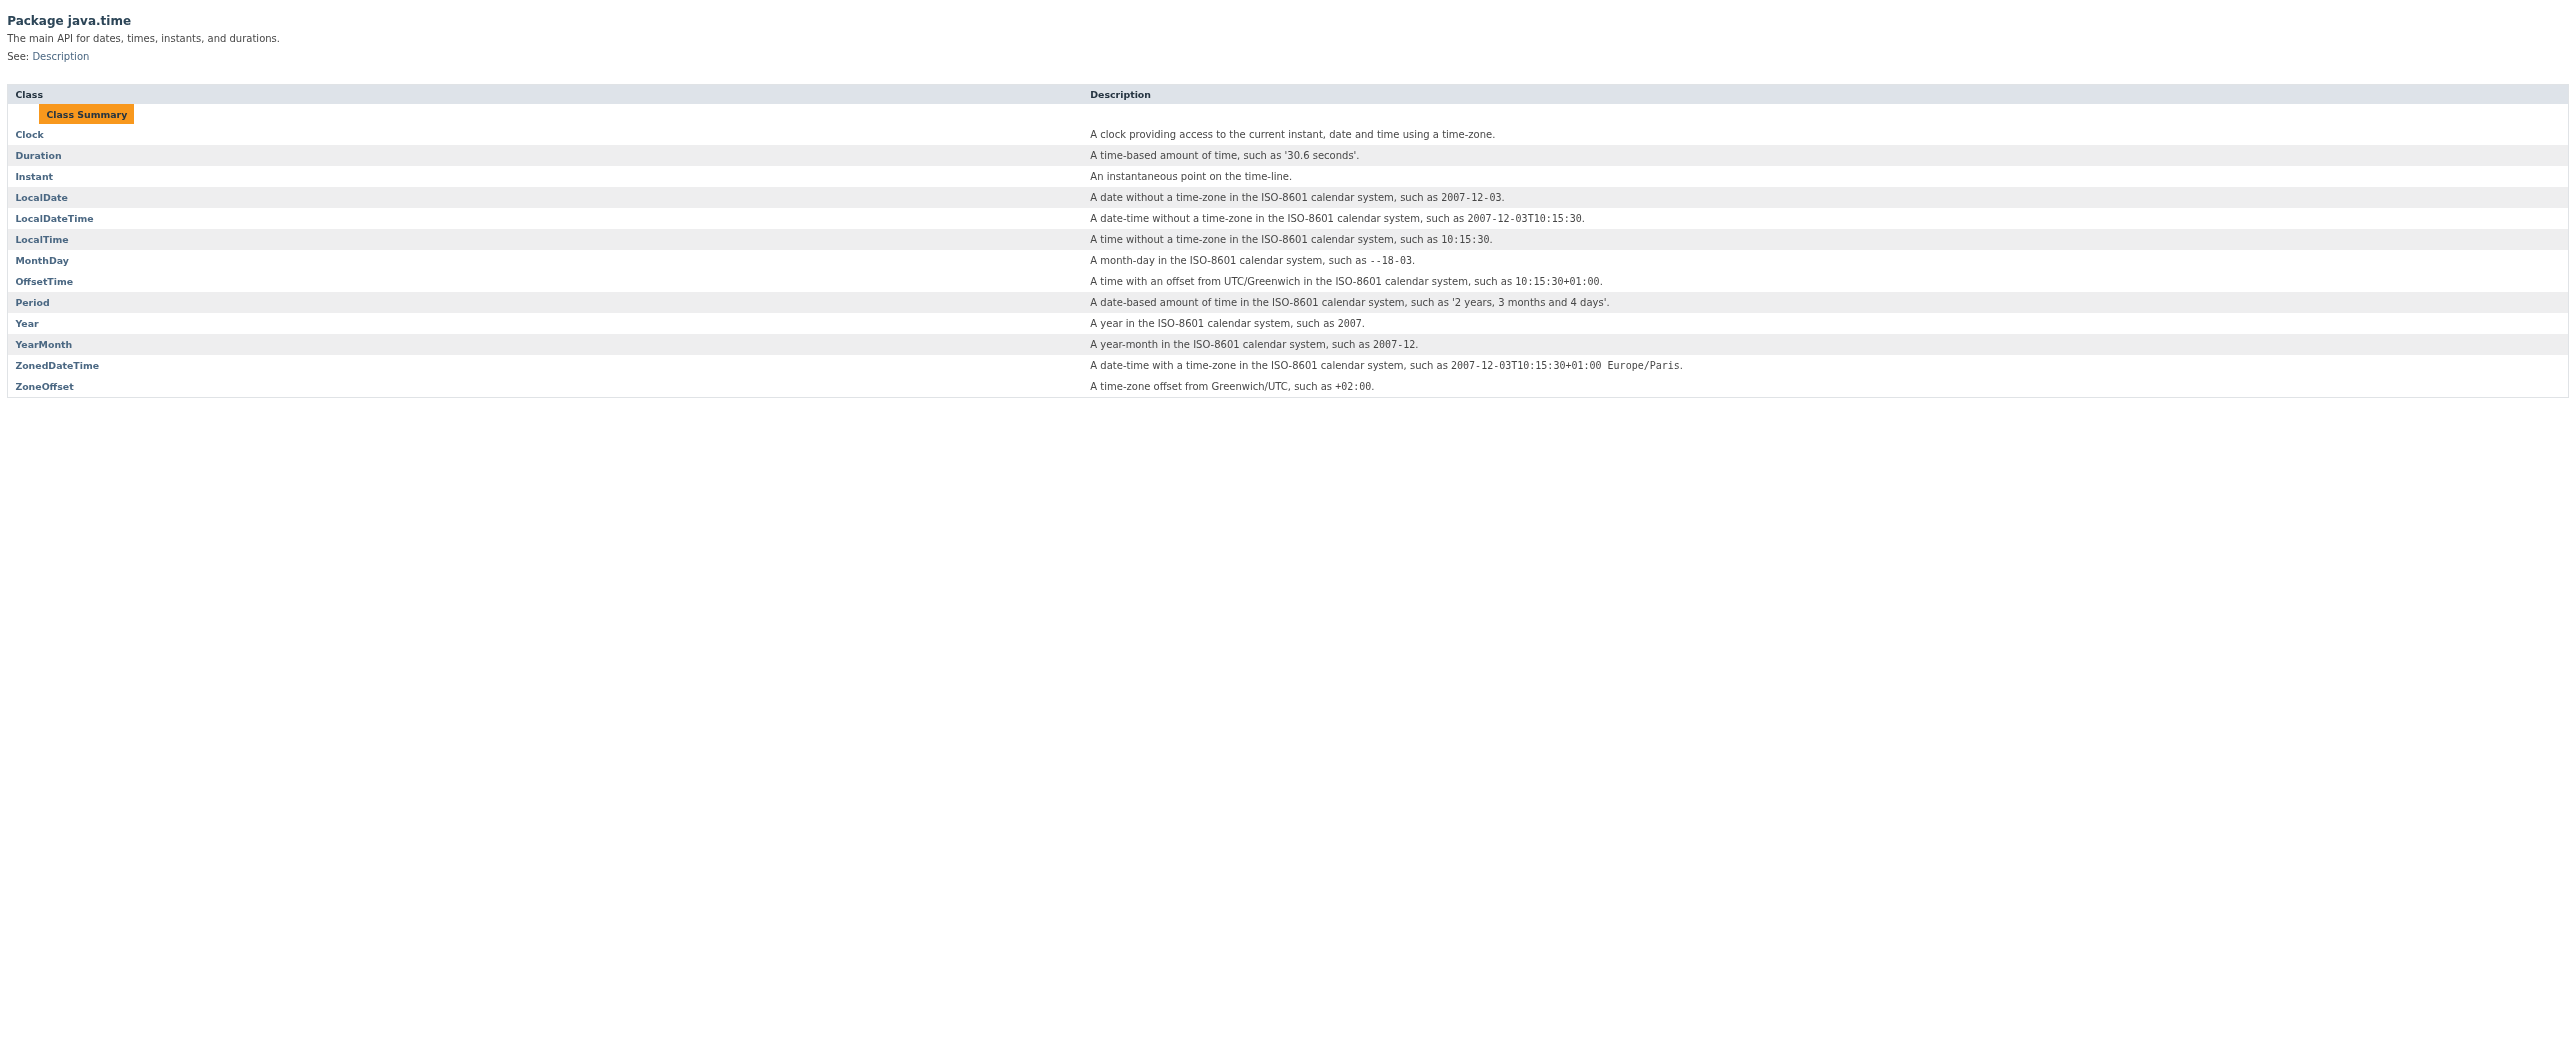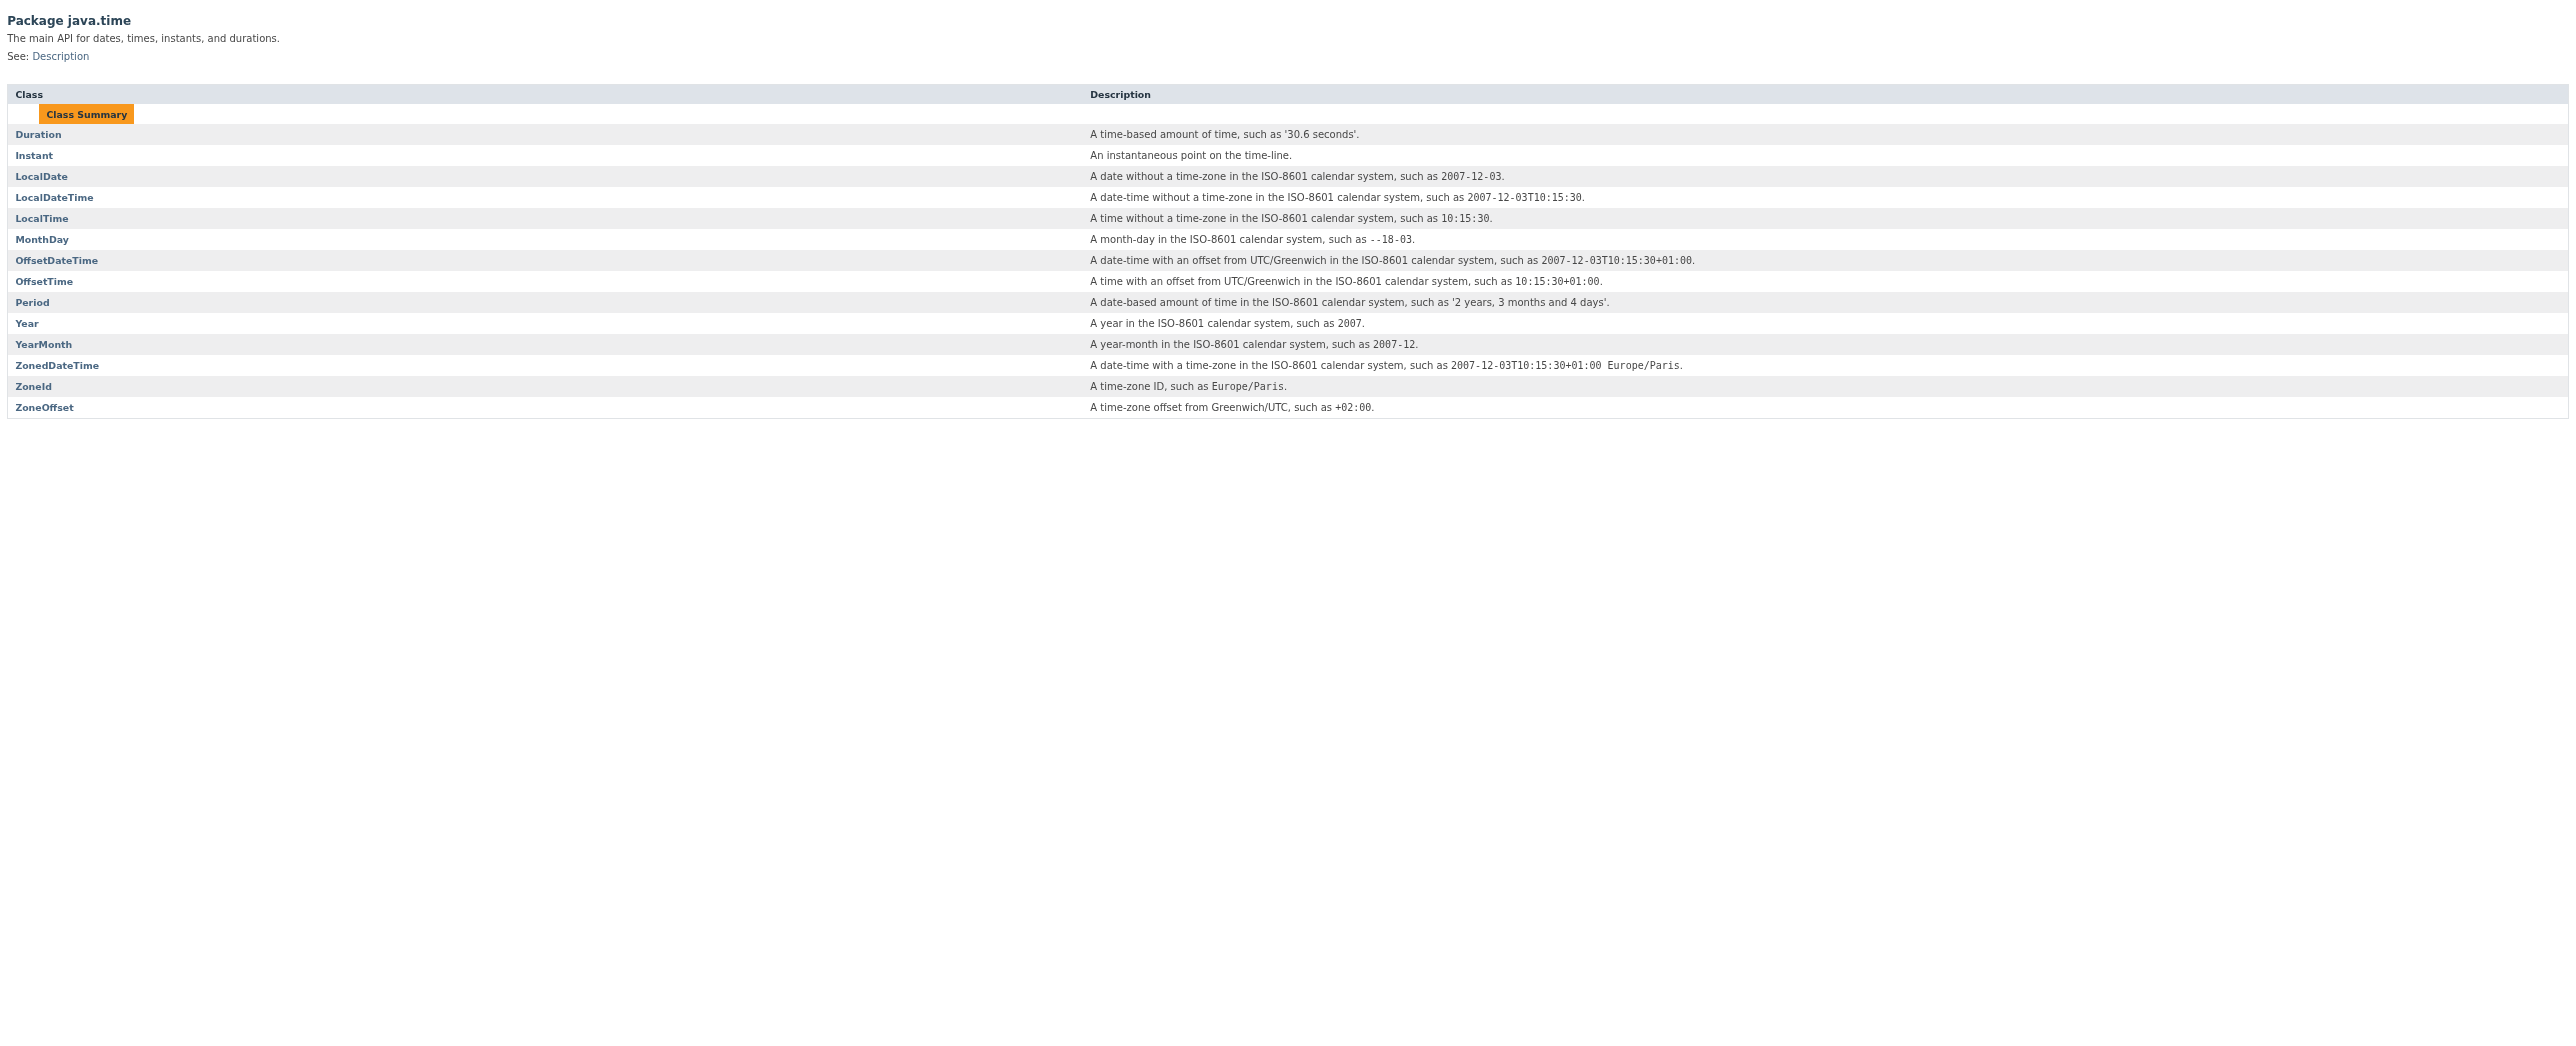--- a/index.html
+++ b/index.html
@@ -96,20 +96,24 @@
 <div class="caption-wrap">
 <table class="summary">
   <caption>Class Summary</caption>
   <thead>
     <tr>
       <th class="col-class">Class</th>
       <th>Description</th>
     </tr>
   </thead>
   <tbody id="rows-body">
+  <tr class="odd">
+          <td class="col-class"><a href="#" class="class-link">Clock</a></td>
+          <td><span class="desc-text">A clock providing access to the current instant, date and time using a time-zone.</span></td>
+        </tr>
         <tr class="even">
           <td class="col-class"><a href="#" class="class-link">Duration</a></td>
           <td><span class="desc-text">A time-based amount of time, such as '30.6 seconds'.</span></td>
         </tr>
         <tr class="odd">
           <td class="col-class"><a href="#" class="class-link">Instant</a></td>
           <td><span class="desc-text">An instantaneous point on the time-line.</span></td>
         </tr>
         <tr class="even">
           <td class="col-class"><a href="#" class="class-link">LocalDate</a></td>
@@ -120,48 +124,40 @@
           <td><span class="desc-text">A date-time without a time-zone in the ISO-8601 calendar system, such as </span><code>2007-12-03T10:15:30</code><span class="desc-text">.</span></td>
         </tr>
         <tr class="even">
           <td class="col-class"><a href="#" class="class-link">LocalTime</a></td>
           <td><span class="desc-text">A time without a time-zone in the ISO-8601 calendar system, such as </span><code>10:15:30</code><span class="desc-text">.</span></td>
         </tr>
         <tr class="odd">
           <td class="col-class"><a href="#" class="class-link">MonthDay</a></td>
           <td><span class="desc-text">A month-day in the ISO-8601 calendar system, such as </span><code>--18-03</code><span class="desc-text">.</span></td>
         </tr>
-        <tr class="even">
-          <td class="col-class"><a href="#" class="class-link">OffsetDateTime</a></td>
-          <td><span class="desc-text">A date-time with an offset from UTC/Greenwich in the ISO-8601 calendar system, such as </span><code>2007-12-03T10:15:30+01:00</code><span class="desc-text">.</span></td>
-        </tr>
         <tr class="odd">
           <td class="col-class"><a href="#" class="class-link">OffsetTime</a></td>
           <td><span class="desc-text">A time with an offset from UTC/Greenwich in the ISO-8601 calendar system, such as </span><code>10:15:30+01:00</code><span class="desc-text">.</span></td>
         </tr>
         <tr class="even">
           <td class="col-class"><a href="#" class="class-link">Period</a></td>
           <td><span class="desc-text">A date-based amount of time in the ISO-8601 calendar system, such as '2 years, 3 months and 4 days'.</span></td>
         </tr>
         <tr class="odd">
           <td class="col-class"><a href="#" class="class-link">Year</a></td>
           <td><span class="desc-text">A year in the ISO-8601 calendar system, such as </span><code>2007</code><span class="desc-text">.</span></td>
         </tr>
         <tr class="even">
           <td class="col-class"><a href="#" class="class-link">YearMonth</a></td>
           <td><span class="desc-text">A year-month in the ISO-8601 calendar system, such as </span><code>2007-12</code><span class="desc-text">.</span></td>
         </tr>
         <tr class="odd">
           <td class="col-class"><a href="#" class="class-link">ZonedDateTime</a></td>
           <td><span class="desc-text">A date-time with a time-zone in the ISO-8601 calendar system, such as </span><code>2007-12-03T10:15:30+01:00 Europe/Paris</code><span class="desc-text">.</span></td>
         </tr>
-        <tr class="even">
-          <td class="col-class"><a href="#" class="class-link">ZoneId</a></td>
-          <td><span class="desc-text">A time-zone ID, such as </span><code>Europe/Paris</code><span class="desc-text">.</span></td>
-        </tr>
         <tr class="odd">
           <td class="col-class"><a href="#" class="class-link">ZoneOffset</a></td>
           <td><span class="desc-text">A time-zone offset from Greenwich/UTC, such as </span><code>+02:00</code><span class="desc-text">.</span></td>
         </tr>
       </tbody>
 </table>
 </div>
 
 
 </body></html>

